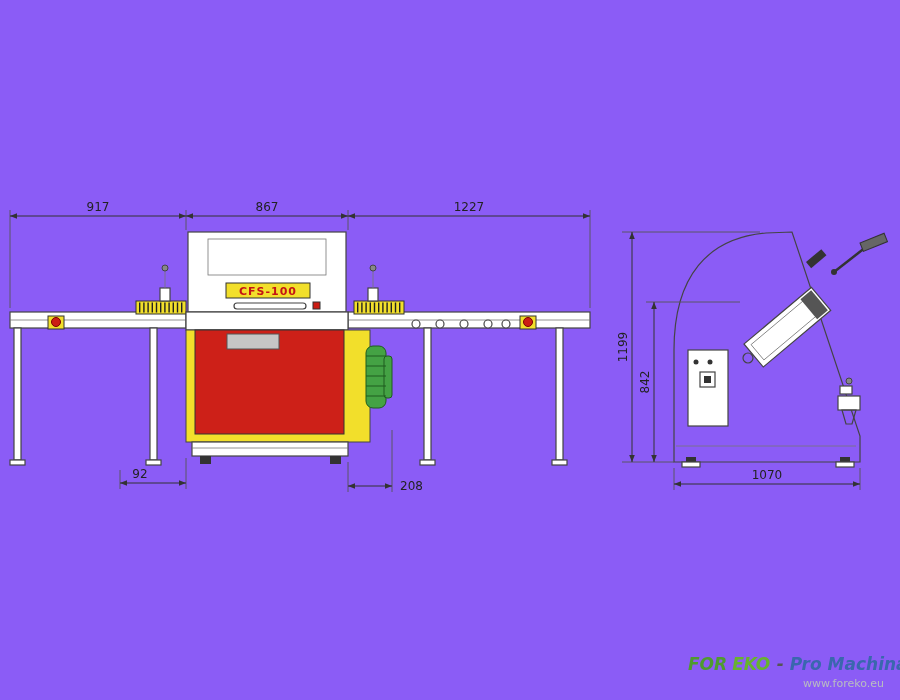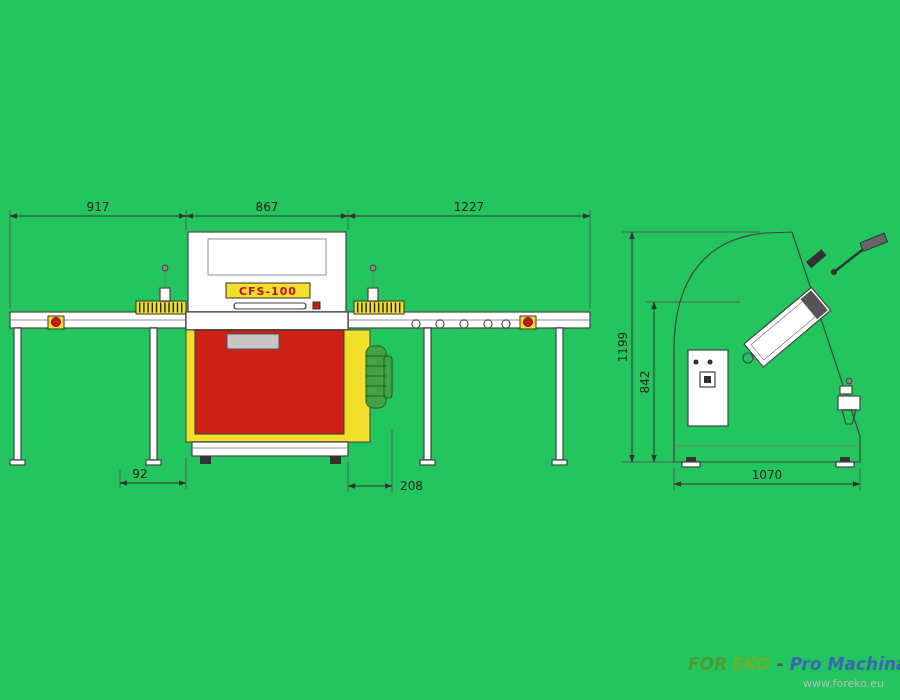--- a/index.html
+++ b/index.html
@@ -1,16 +1,16 @@
 <!DOCTYPE html>
 <html><head>
 <meta charset="utf-8">
 <style>
   html,body{margin:0;padding:0;background:#ffffff;}
-  .stage{width:900px;height:700px;position:relative;background:#22c55e;overflow:hidden;}
+  .stage{width:900px;height:700px;position:relative;background:#8b5cf6;overflow:hidden;}
   svg{display:block;}
   text{font-family:"DejaVu Sans","Liberation Sans",sans-serif;}
   .dim{font-size:12px;fill:#222;}
   .model{font-size:11px;font-weight:bold;letter-spacing:1px;}
   .brand{font-size:17px;font-weight:bold;font-style:italic;}
   .url{font-size:11px;}
   .ln{stroke:#444;stroke-width:1.2;fill:#fff;}
   .lnf{stroke:#444;stroke-width:1.2;fill:none;}
   .thin{stroke:#777;stroke-width:0.8;fill:none;}
   .ext{stroke:#555;stroke-width:0.9;fill:none;}

